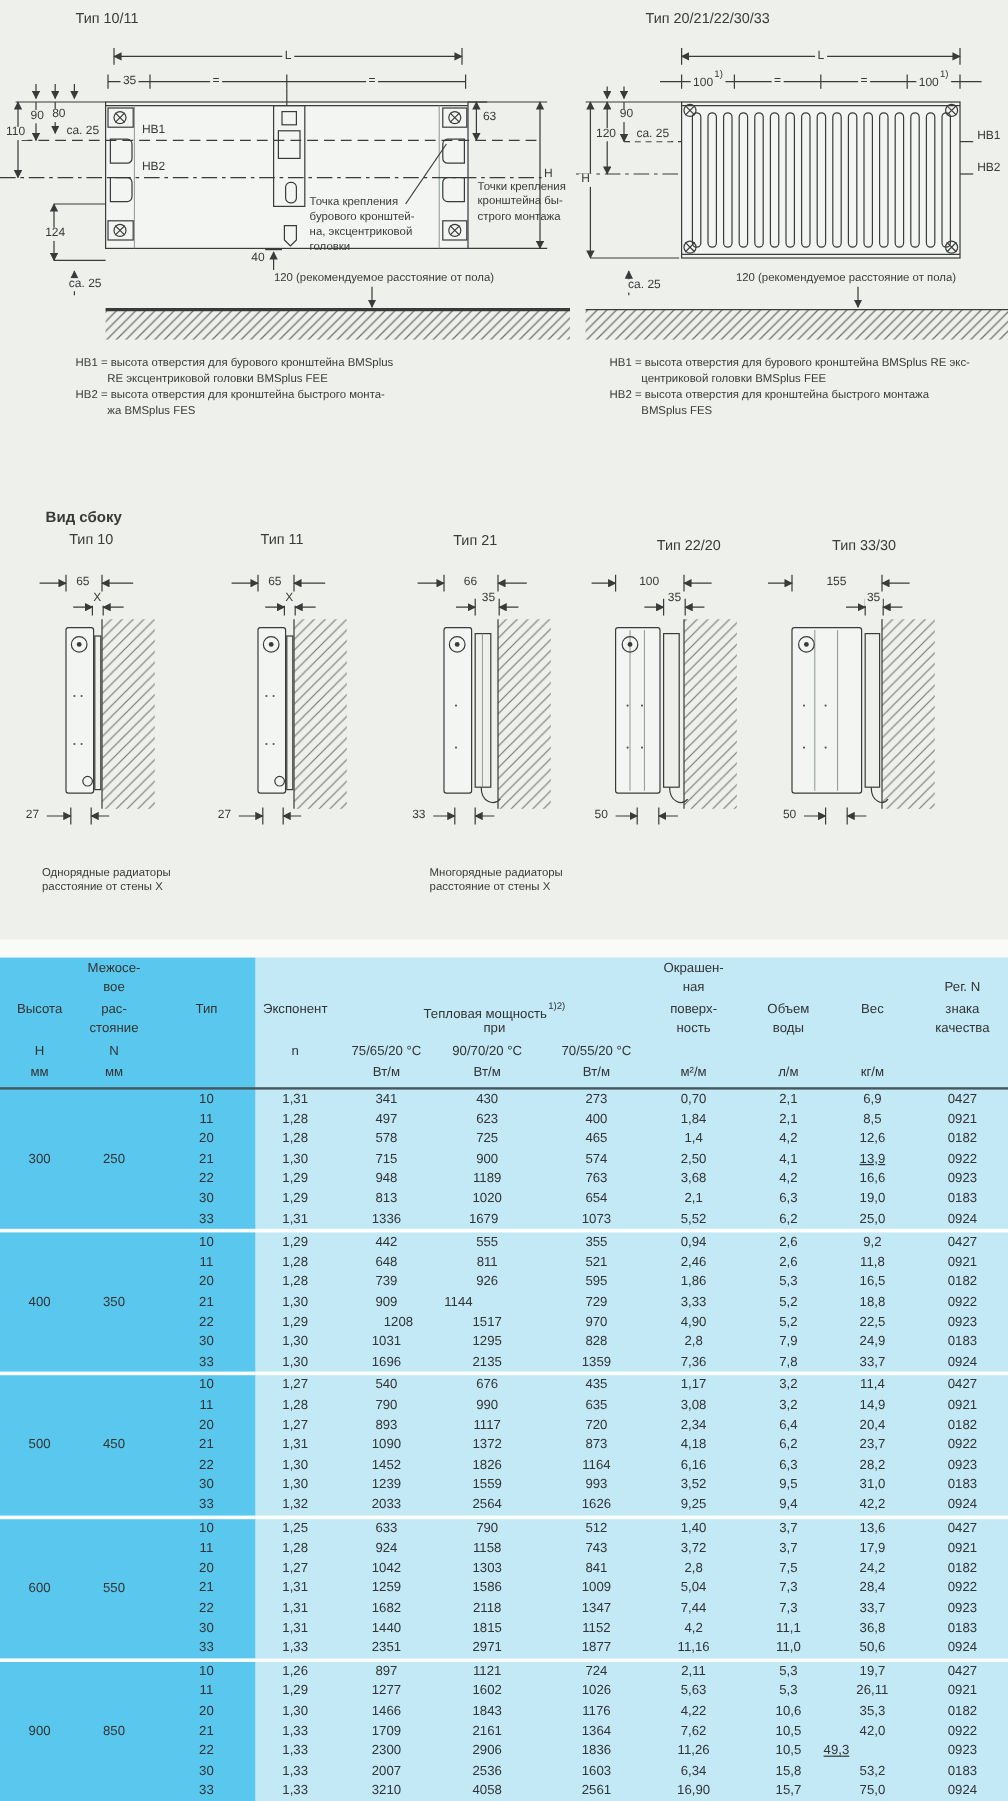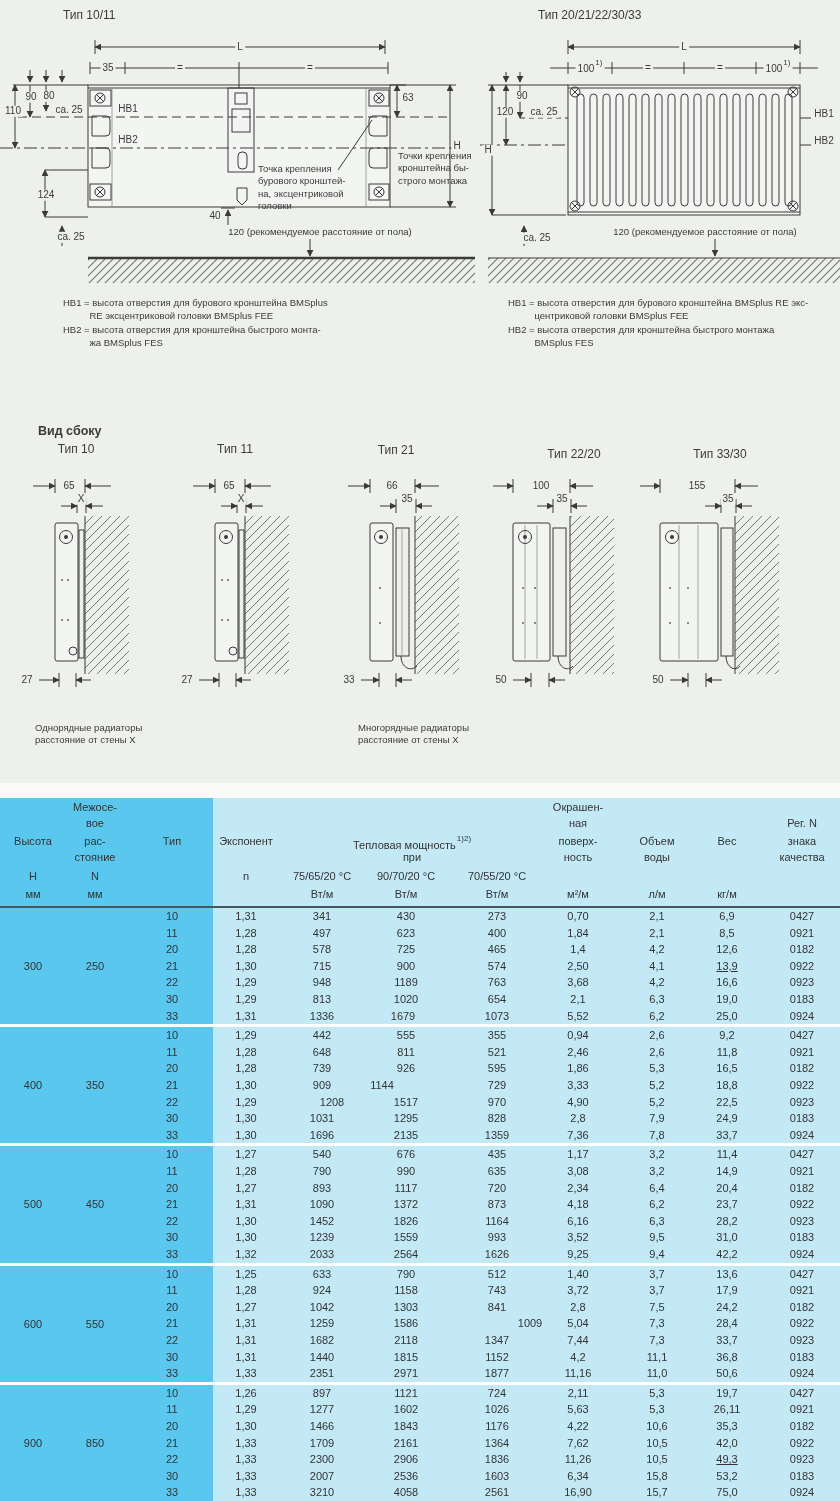--- a/index.html
+++ b/index.html
@@ -758,21 +758,21 @@
           <span class="cell" style="left: 578px;">2,8</span>
           <span class="cell" style="left: 657px;">7,5</span>
           <span class="cell" style="left: 727px;">24,2</span>
           <span class="cell" style="left: 802px;">0182</span>
         </div>
         <div class="row">
           <span class="cell" style="left: 172px;">21</span>
           <span class="cell" style="left: 246px;">1,31</span>
           <span class="cell" style="left: 322px;">1259</span>
           <span class="cell" style="left: 406px;">1586</span>
-          <span class="cell" style="left: 497px; margin-left: 33px;">1009</span>
+          <span class="cell" style="left: 497px;">1009</span>
           <span class="cell" style="left: 578px;">5,04</span>
           <span class="cell" style="left: 657px;">7,3</span>
           <span class="cell" style="left: 727px;">28,4</span>
           <span class="cell" style="left: 802px;">0922</span>
         </div>
         <div class="row">
           <span class="cell" style="left: 172px;">22</span>
           <span class="cell" style="left: 246px;">1,31</span>
           <span class="cell" style="left: 322px;">1682</span>
           <span class="cell" style="left: 406px;">2118</span>
@@ -853,21 +853,21 @@
           <span class="cell" style="left: 802px;">0922</span>
         </div>
         <div class="row">
           <span class="cell" style="left: 172px;">22</span>
           <span class="cell" style="left: 246px;">1,33</span>
           <span class="cell" style="left: 322px;">2300</span>
           <span class="cell" style="left: 406px;">2906</span>
           <span class="cell" style="left: 497px;">1836</span>
           <span class="cell" style="left: 578px;">11,26</span>
           <span class="cell" style="left: 657px;">10,5</span>
-          <span class="cell" style="left: 727px; text-decoration: underline;">49,3</span>
+          <span class="cell" style="left: 697px; text-decoration: underline;">49,3</span>
           <span class="cell" style="left: 802px;">0923</span>
         </div>
         <div class="row">
           <span class="cell" style="left: 172px;">30</span>
           <span class="cell" style="left: 246px;">1,33</span>
           <span class="cell" style="left: 322px;">2007</span>
           <span class="cell" style="left: 406px;">2536</span>
           <span class="cell" style="left: 497px;">1603</span>
           <span class="cell" style="left: 578px;">6,34</span>
           <span class="cell" style="left: 657px;">15,8</span>

